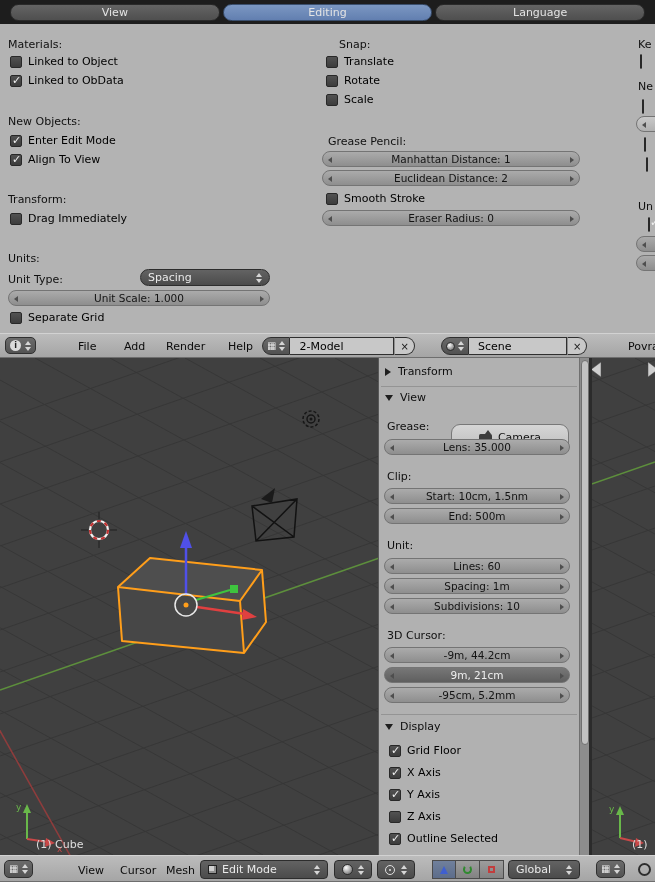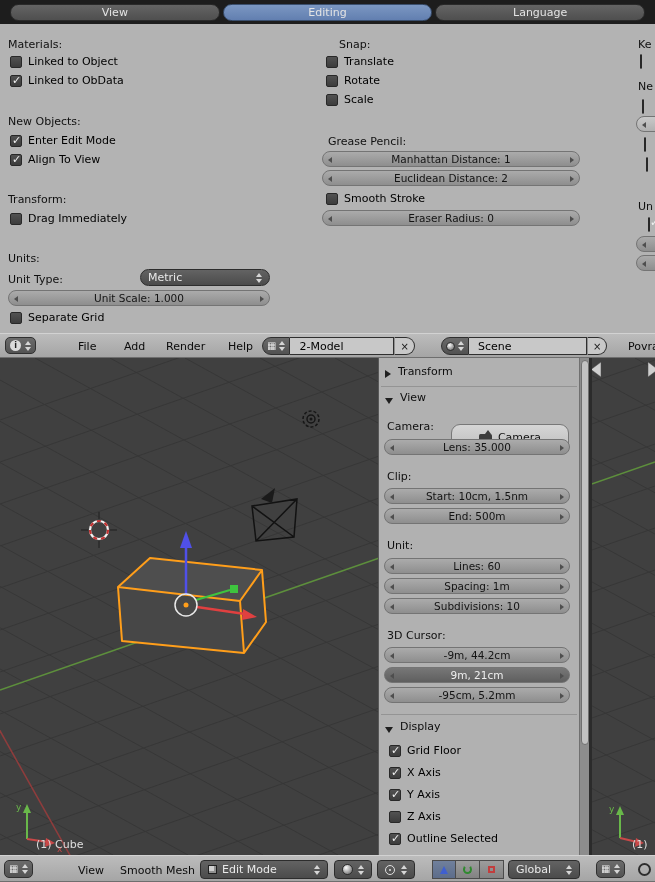--- a/index.html
+++ b/index.html
@@ -29,21 +29,21 @@
 .menu{position:absolute;color:#0b0b0b;font-size:11px;cursor:default}
 .iconbtn{position:absolute;display:flex;align-items:center;gap:4px;background:linear-gradient(#6b6b6b,#535353);border:1px solid #303030;border-radius:5px;padding:0 4px;color:#e8e8e8}
 .icircle{width:11px;height:11px;border-radius:50%;background:#dcdcdc;color:#222;font-size:8px;line-height:11px;text-align:center;font-weight:bold}
 .gicon{font-size:10px;color:#e8e8e8;line-height:1}
 .selgroup{position:absolute;display:flex;height:18px}
 .browse{background:linear-gradient(#6b6b6b,#515151);border:1px solid #2f2f2f;border-radius:9px 0 0 9px;display:flex;align-items:center;gap:3px;padding:0 4px;color:#e8e8e8}
 .field{background:#c8c8c8;border:1px solid #2f2f2f;border-left:none;display:flex;align-items:center;padding:0 9px;color:#000}
 .xbtn{background:#c8c8c8;border:1px solid #2f2f2f;border-left:1px solid #909090;border-radius:0 9px 9px 0;display:flex;align-items:center;padding:0 5px;color:#1a1a1a;font-size:10px}
 
 .npanel{background:#b1b1b1;border-left:1px solid #585858}
-.phead{position:absolute;display:flex;align-items:flex-end;gap:7px;color:#0d0d0d;font-size:11px}
+.phead{position:absolute;display:flex;align-items:center;gap:7px;color:#0d0d0d;font-size:11px}
 .tri-right{width:0;height:0;border-top:4px solid transparent;border-bottom:4px solid transparent;border-left:6px solid #1f1f1f}
 .tri-down{width:0;height:0;border-left:4px solid transparent;border-right:4px solid transparent;border-top:6px solid #1f1f1f}
 .sep{position:absolute;height:1px;background:#949494}
 .btn-light{position:absolute;display:flex;align-items:center;gap:6px;justify-content:center;background:linear-gradient(#d6d6d6,#bdbdbd);border:1px solid #787878;border-radius:9px;color:#111}
 .cam-icon{width:13px;height:8px;background:#3d3d3d;border-radius:1.5px;position:relative}
 .cam-icon::before{content:"";position:absolute;right:1px;top:-4px;border-left:3px solid transparent;border-right:3px solid transparent;border-bottom:4px solid #3d3d3d}
 .sphere-icon{width:11px;height:11px;border-radius:50%;background:radial-gradient(circle at 35% 30%,#fdfdfd,#8a8a8a 70%,#5d5d5d);border:1px solid #2c2c2c}
 .sphere-icon.small{width:9px;height:9px}
 .cube-icon{width:9px;height:9px;background:#cfcfcf;border:1px solid #1f1f1f;box-shadow:inset -2px -2px 0 #909090}
 .pivot-icon{width:10px;height:10px;border-radius:50%;border:1px solid #e0e0e0;position:relative}
@@ -89,21 +89,21 @@
     <span>Align To View</span>
   </div>
   <span class="lbl" style="left:8px;top:169px">Transform:</span>
   <div class="cbrow" style="left:10px;top:188px">
     <span class="cb"></span>
     <span>Drag Immediately</span>
   </div>
   <span class="lbl" style="left:8px;top:228px">Units:</span>
   <span class="lbl" style="left:8px;top:249px">Unit Type:</span>
   <div class="ddark" style="left:140px;top:245px;width:130px;height:17px">
-    <span>Metric</span>
+    <span>Spacing</span>
     <span class="ud">
         <span class="tu"></span>
         <span class="td"></span>
       </span>
   </div>
   <div class="pill" style="left:8px;top:266px;width:262px">
     <span>Unit Scale: 1.000</span>
   </div>
   <div class="cbrow" style="left:10px;top:287px">
     <span class="cb"></span>
@@ -183,21 +183,21 @@
   </div>
 
   <div class="selgroup" style="left:441px;top:3px">
     <div class="browse">
       <span class="sphere-icon small"></span>
       <span class="ud">
           <span class="tu"></span>
           <span class="td"></span>
         </span>
     </div>
-    <div class="field" style="width:118px">
+    <div class="field" style="width:98px">
       <span>Scene</span>
     </div>
     <div class="xbtn">
       <span>×</span>
     </div>
   </div>
 
   <span class="menu" style="left:628px;top:6px">Povray</span>
 </div>
 
@@ -316,21 +316,21 @@
     <span class="tri-right"></span>
     <span>Transform</span>
   </div>
   <div class="sep" style="left:2px;top:28px;width:196px"></div>
 
   <div class="phead" style="left:6px;top:33px">
     <span class="tri-down"></span>
     <span>View</span>
   </div>
 
-  <span class="lbl" style="left:8px;top:62px">Camera:</span>
+  <span class="lbl" style="left:8px;top:62px">Grease:</span>
   <div class="btn-light" style="left:72px;top:66px;width:118px;height:27px">
     <span class="cam-icon"></span>
     <span>Camera</span>
   </div>
 
   <div class="pill" style="left:5px;top:81px;width:186px">
     <span>Lens: 35.000</span>
   </div>
 
   <span class="lbl" style="left:8px;top:112px">Clip:</span>
@@ -399,21 +399,21 @@
 
 <div class="hdr" style="top:855px;height:27px">
   <div class="iconbtn" style="left:4px;top:4px;height:18px">
     <span class="gicon">▦</span>
     <span class="ud">
         <span class="tu"></span>
         <span class="td"></span>
       </span>
   </div>
   <span class="menu" style="left:78px;top:8px">View</span>
-  <span class="menu" style="left:120px;top:8px">Smooth</span>
+  <span class="menu" style="left:120px;top:8px">Cursor</span>
   <span class="menu" style="left:166px;top:8px">Mesh</span>
 
   <div class="ddark" style="left:200px;top:4px;width:128px;height:19px;border-radius:4px">
     <span class="cube-icon"></span>
     <span>Edit Mode</span>
     <span class="ud">
         <span class="tu"></span>
         <span class="td"></span>
       </span>
   </div>

